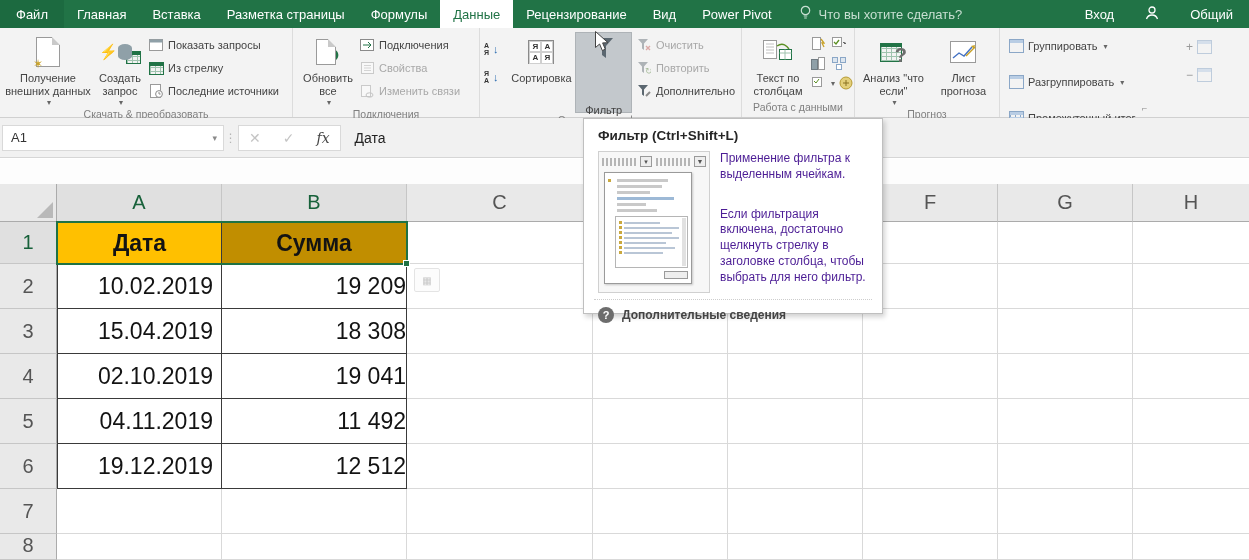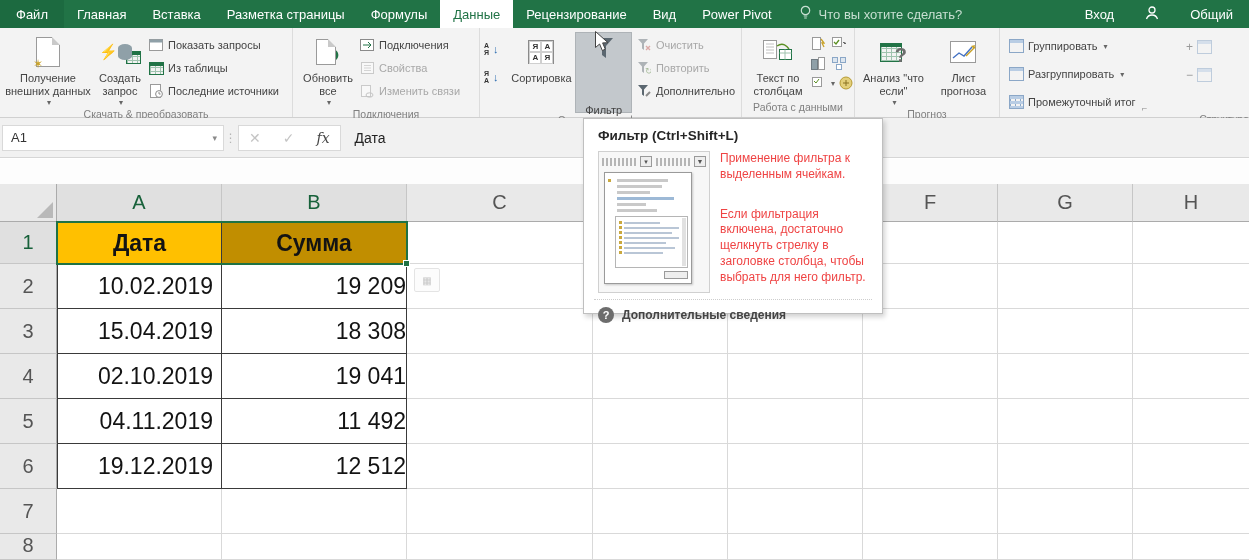--- a/index.html
+++ b/index.html
@@ -113,21 +113,21 @@
   .quickbtn { position:absolute; left:414px; top:268px; width:26px; height:24px; border:1px solid #cfcfcf;
               background:#fafafa; opacity:.55; border-radius:2px;
               display:flex; align-items:center; justify-content:center; font-size:10px; color:#999; }
 
   
   .tooltip { position:absolute; left:583px; top:118px; width:300px; height:196px; background:#fff;
              border:1px solid #bfbfbf; box-shadow:2px 3px 5px rgba(0,0,0,.18); z-index:5;
              display:flex; flex-direction:column; }
   .tt-title { font-size:13.5px; font-weight:bold; color:#262626; padding:9px 14px 6px 14px; }
   .tt-body { flex:1; display:flex; gap:10px; padding:2px 14px 6px 14px; }
-  .tt-text { font-size:12px; color:#ef4444; line-height:1.32; width:162px; }
+  .tt-text { font-size:12px; color:#4c1d95; line-height:1.32; width:162px; }
   .tt-text p + p { margin-top:24px; }
   .tt-sep { border-top:1px dotted #cdcdcd; margin:0 10px; }
   .tt-foot { display:flex; align-items:center; gap:8px; padding:7px 14px 9px 14px; }
   .helpcirc { width:16px; height:16px; border-radius:50%; background:#6d6d6d; color:#fff; font-size:11px;
               font-weight:bold; display:flex; align-items:center; justify-content:center; flex:0 0 16px; }
   .tt-more { font-size:12px; font-weight:bold; color:#444; }
 
   
   .thumb { width:112px; height:142px; border:1px solid #d0d0d0; background:#f7f7f7; position:relative; flex:0 0 112px; }
   .t-head { display:flex; gap:4px; padding:4px 3px; }
@@ -217,21 +217,21 @@
                   <rect x="0.5" y="0.5" width="13" height="11" fill="#fff" stroke="#9a9a9a"></rect>
                   <rect x="0.5" y="0.5" width="13" height="3" fill="#8fa0a8"></rect>
                 </svg>
               </span>
             <span>Показать запросы</span>
           </div>
           <div class="smallbtn">
             <span class="sicon">
                 <span class="minigrid"></span>
               </span>
-            <span>Из таблицы</span>
+            <span>Из стрелку</span>
           </div>
           <div class="smallbtn">
             <span class="sicon">
                 <svg width="13" height="14">
                   <rect x="0.5" y="0.5" width="10" height="13" fill="#fff" stroke="#9a9a9a"></rect>
                   <circle cx="9" cy="10" r="3.4" fill="#fff" stroke="#8a8a8a"></circle>
                   <path d="M9 8v2h1.6" stroke="#8a8a8a" fill="none"></path>
                 </svg>
               </span>
             <span>Последние источники</span>
@@ -440,21 +440,21 @@
           </span>
             </div>
           <span>Лист прогноза</span>
         </div>
       </div>
       <div class="glabel">Прогноз</div>
     </div>
 
     <div class="rgroup" style="width:249px;border-right:none">
       <div class="gbody" style="padding-left:8px">
-        <div class="smallcol" style="width:178px;gap:8px;padding-top:5px">
+        <div class="smallcol" style="width:178px;gap:16px;padding-top:5px">
           <div class="smallbtn">
             <span class="sicon">
                 <span class="outlico"></span>
               </span>
             <span>Группировать</span>
               <span class="dd">▾</span>
           </div>
           <div class="smallbtn">
             <span class="sicon">
                 <span class="outlico"></span>

